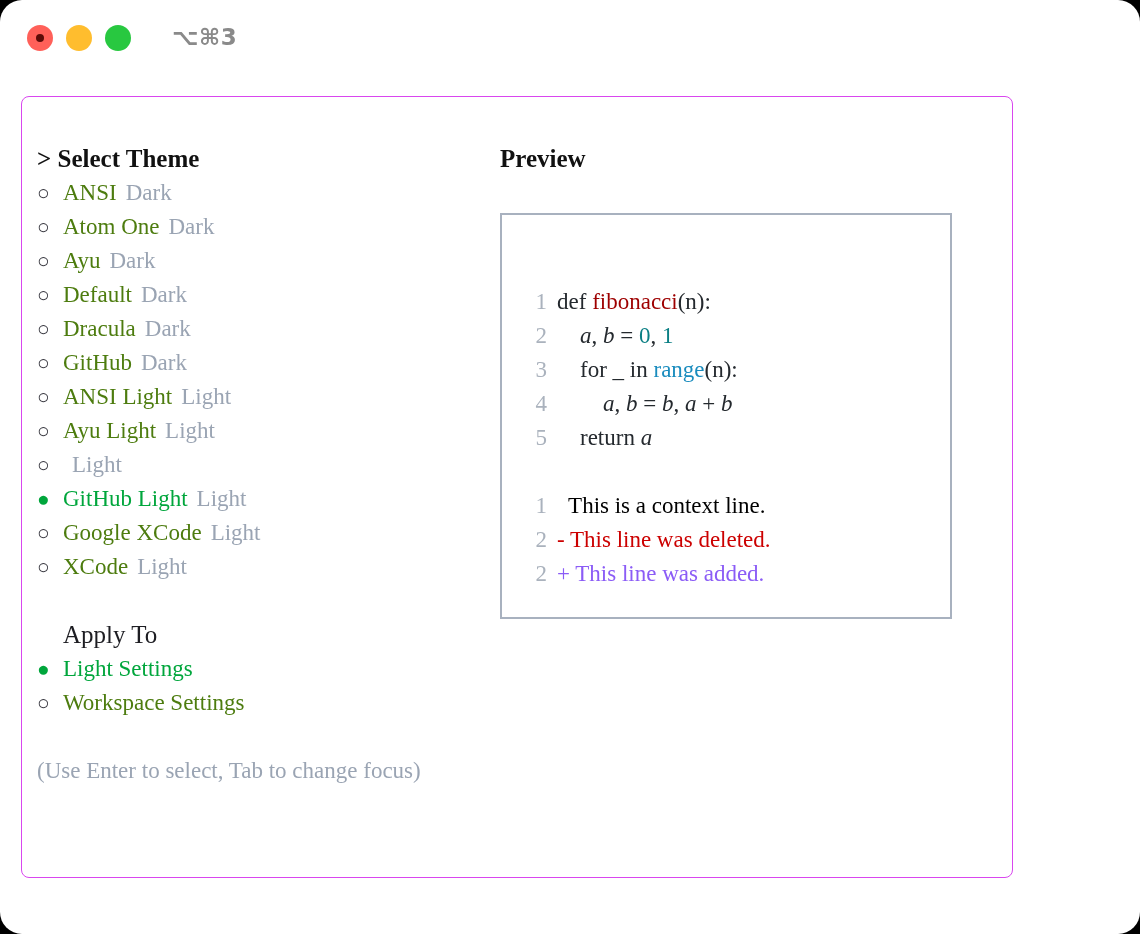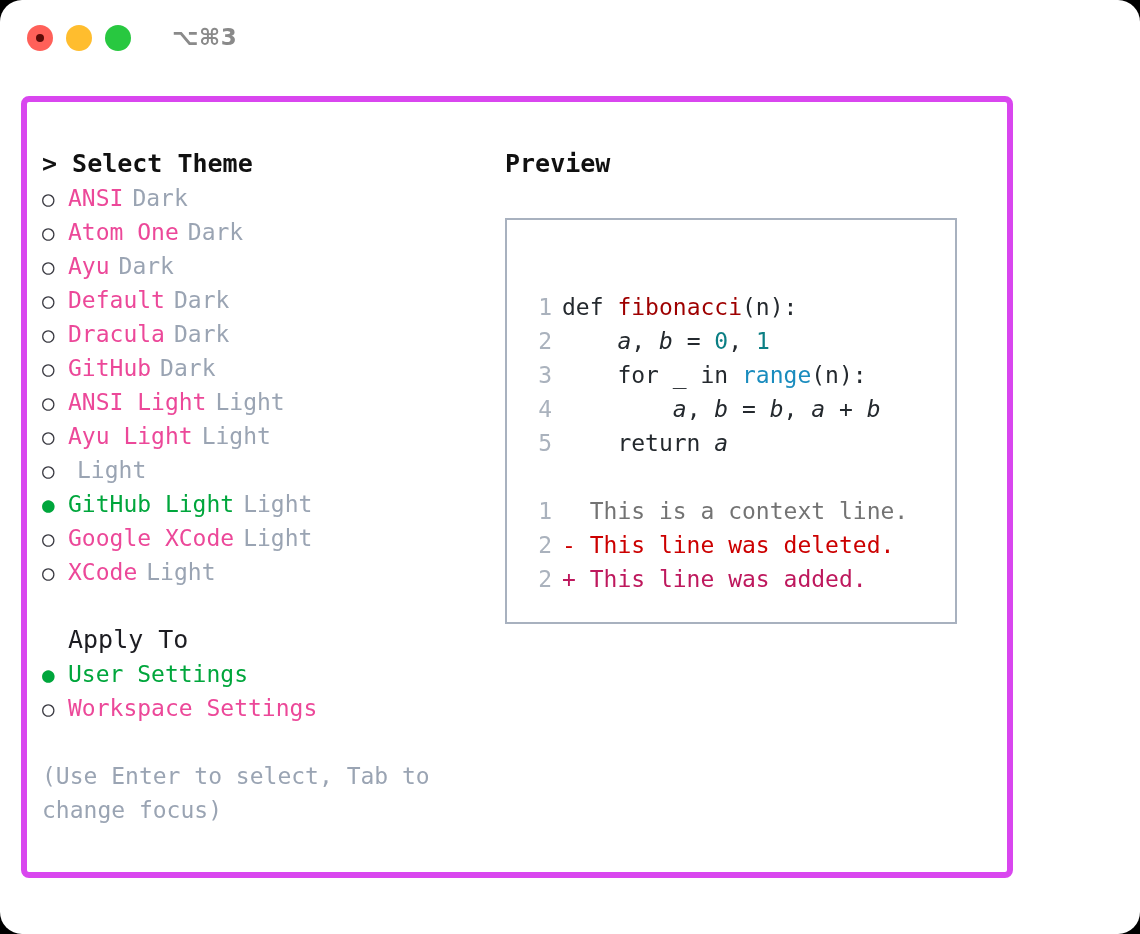--- a/index.html
+++ b/index.html
@@ -70,24 +70,25 @@
     font-family: "DejaVu Sans", "Liberation Sans", sans-serif;
   }
 
   
   .panel {
     position: absolute;
     left: 21px;
     top: 96px;
     width: 992px;
     height: 782px;
-    border: 6px solid #d946ef;
+    border: 1px solid #d946ef;
     border-radius: 8px;
     box-sizing: border-box;
     background: #ffffff;
+    font-family: Liberation Serif, serif;
   }
 
   
   .left-col {
     position: absolute;
     left: 15px;
     top: 45px;
     width: 440px;
   }
   .section-head {
@@ -106,21 +107,21 @@
     white-space: pre;
   }
   .marker {
     display: inline-block;
     width: 26px;
     flex: 0 0 26px;
     color: #3b3b43;
     font-size: 21px;
   }
   .marker.on { color: #00a63c; }
-  .opt-label { color: #ec4899; }
+  .opt-label { color: #4d7c0f; }
   .opt-label.sel { color: #00a63c; }
   .opt-tag {
     color: #9aa4b3;
     margin-left: 9px;
   }
 
   .applyto-head {
     font-size: 25px;
     color: #1d1d22;
     line-height: 34px;
@@ -165,23 +166,23 @@
     text-align: right;
     color: #aab2bd;
     margin-right: 10px;
   }
   .tok-plain { color: #24292e; }
   .tok-var   { color: #24292e; font-style: italic; }
   .tok-fn    { color: #9e0000; }
   .tok-num   { color: #0b7f84; }
   .tok-builtin { color: #1a8cbe; }
   .blank-line { height: 34px; }
-  .diff-ctx { color: #737373; }
+  .diff-ctx { color: #000000; }
   .diff-del { color: #cc0000; }
-  .diff-add { color: #be185d; }
+  .diff-add { color: #8b5cf6; }
 </style>
 </head>
 <body>
 
 <div class="window">
 
   <div class="titlebar">
     <div class="dots">
       <span class="dot dot-red"></span>
       <span class="dot dot-yellow"></span>
@@ -209,21 +210,21 @@
           <div class="opt-row"><span class="marker on">●</span><span class="opt-label sel">GitHub Light</span><span class="opt-tag">Light</span></div>
           <div class="opt-row"><span class="marker">○</span><span class="opt-label">Google XCode</span><span class="opt-tag">Light</span></div>
           <div class="opt-row"><span class="marker">○</span><span class="opt-label">XCode</span><span class="opt-tag">Light</span></div>
         </div>
 
       <div class="spacer-row"></div>
 
       <div class="applyto-head">Apply To</div>
 
       <div id="apply-list">
-          <div class="opt-row"><span class="marker on">●</span><span class="opt-label sel">User Settings</span></div>
+          <div class="opt-row"><span class="marker on">●</span><span class="opt-label sel">Light Settings</span></div>
           <div class="opt-row"><span class="marker">○</span><span class="opt-label">Workspace Settings</span></div>
         </div>
 
       <div class="hint">(Use Enter to select, Tab to change focus)</div>
     </div>
 
     <div class="right-col">
 
       <div class="section-head">Preview</div>
 

